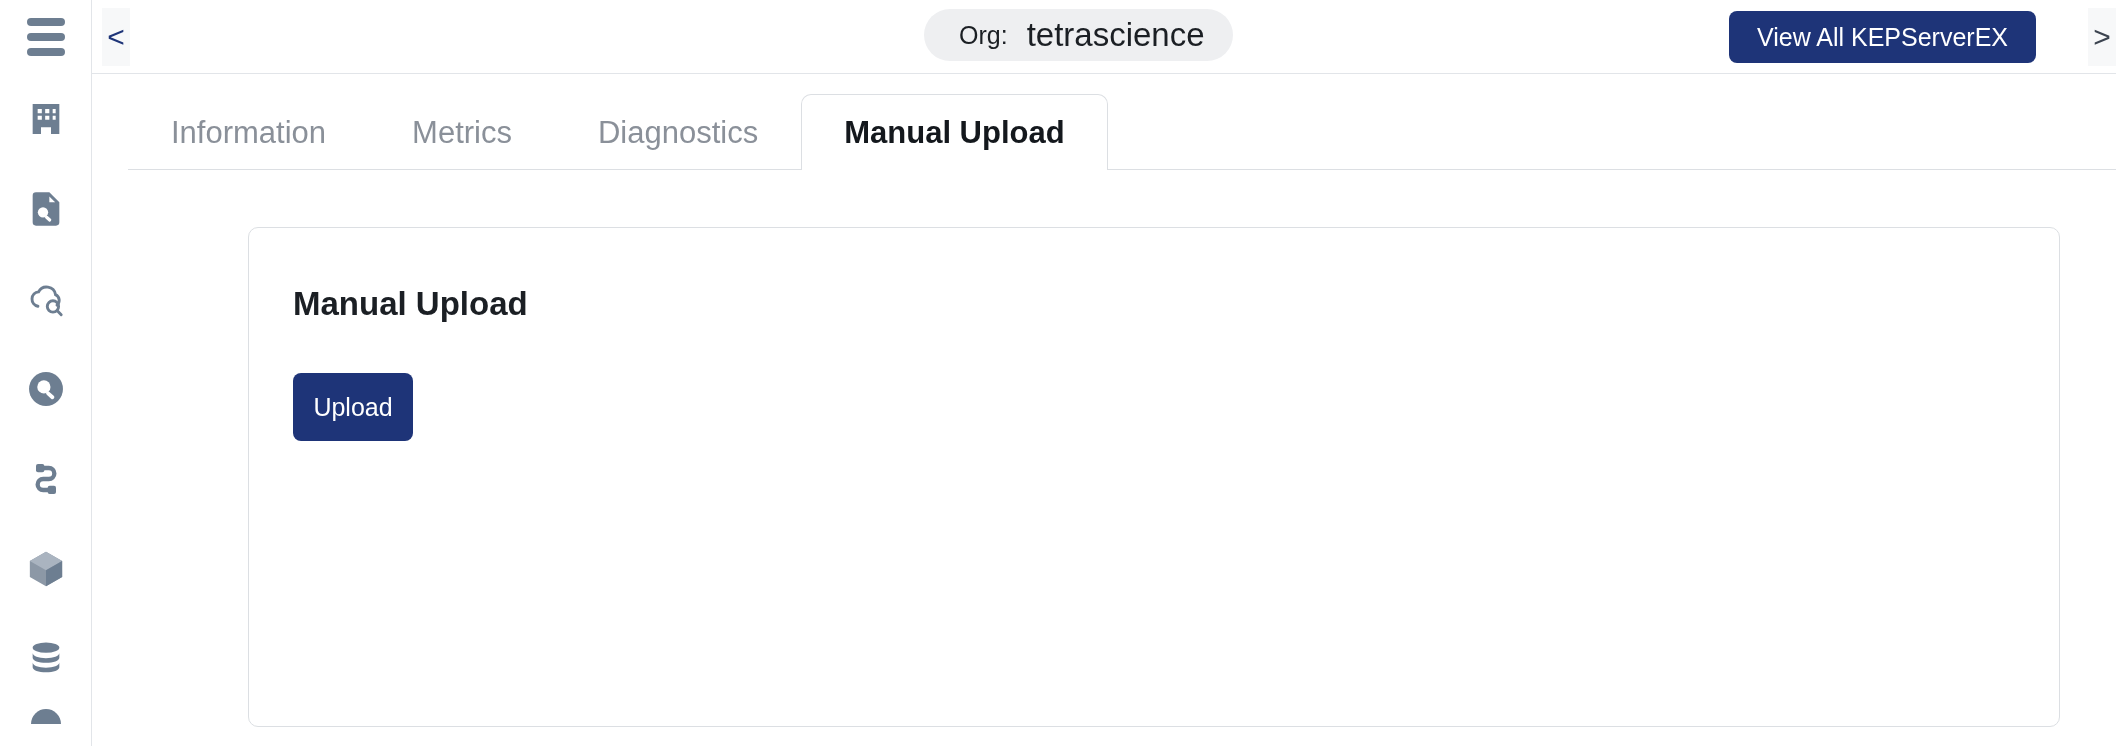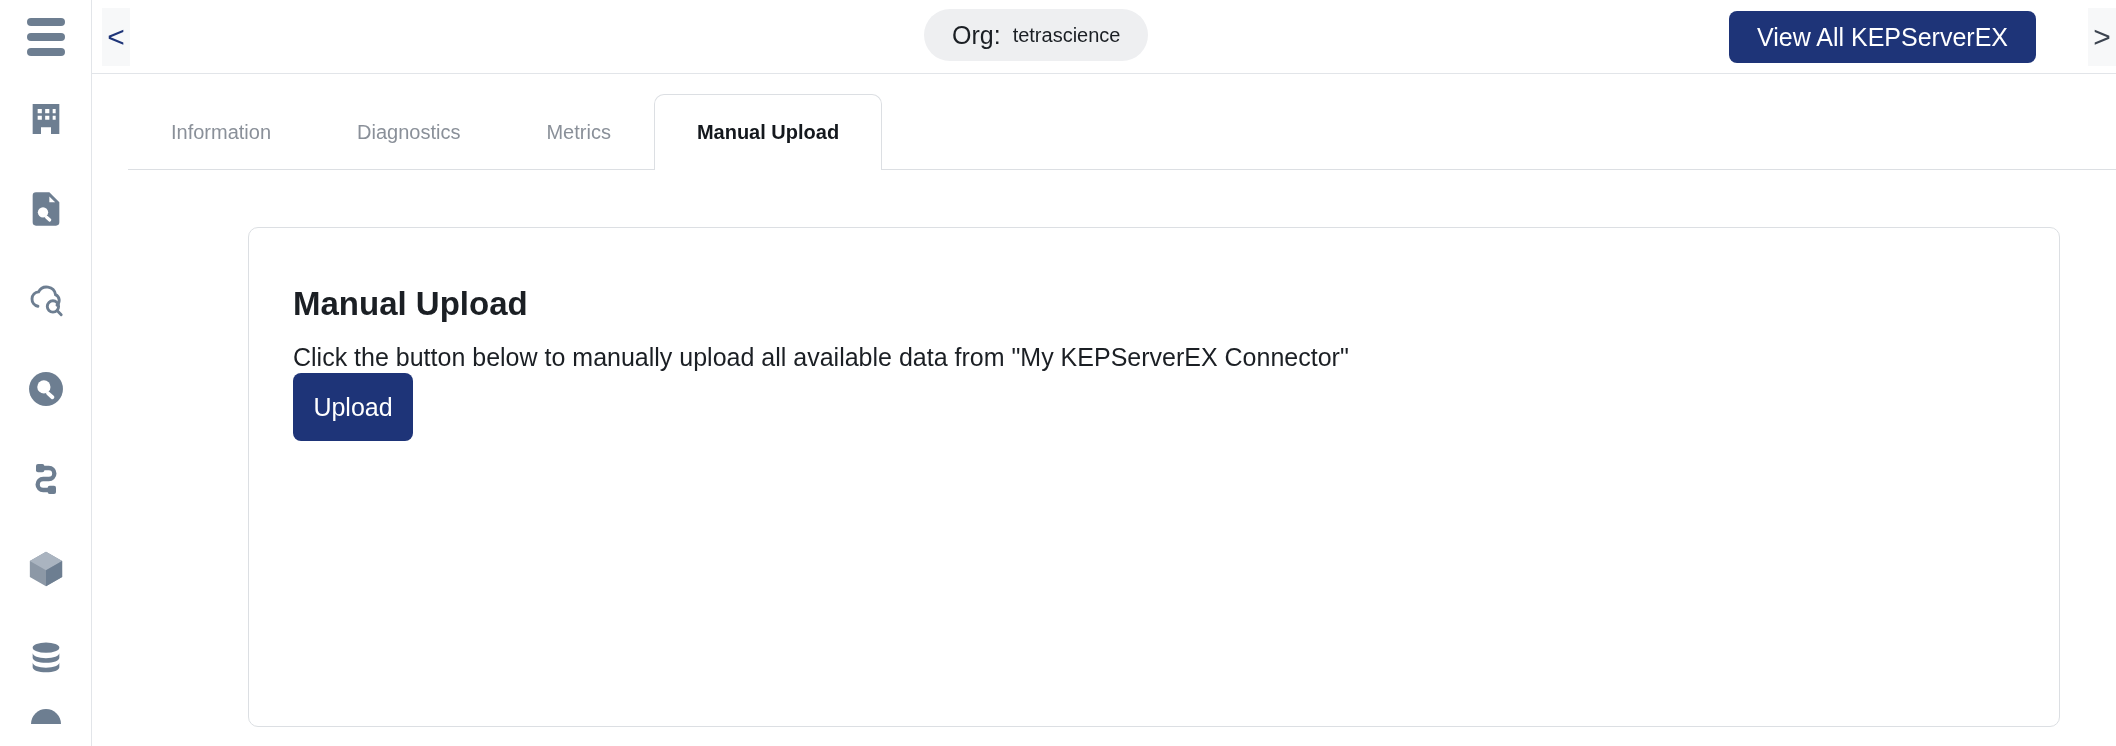--- a/index.html
+++ b/index.html
@@ -107,24 +107,26 @@
     display: flex;
     align-items: center;
     gap: 12px;
     background: #eeeff1;
     border-radius: 26px;
     white-space: nowrap;
   }
   #org-badge .org-label {
     font-size: 25px;
     color: #1b1f24;
+    margin-left: 7px;
   }
   #org-badge .org-value {
-    font-size: 20px;
-    color: #1b1f24;
+    font-size: 33px;
+    color: #1b1f24;
+    margin-left: 7px;
   }
   #view-all-btn {
     position: absolute;
     right: 80px; top: 11px;
     height: 52px;
     padding: 0 28px;
     display: flex;
     align-items: center;
     background: #1e3478;
     color: #ffffff;
@@ -162,21 +164,21 @@
     height: 76px;
     display: flex;
     align-items: flex-end;
   }
   .tab {
     height: 76px;
     padding: 0 42px;
     display: flex;
     align-items: center;
     justify-content: center;
-    font-size: 20px;
+    font-size: 31px;
     color: #8a9099;
     background: transparent;
     border: 1px solid transparent;
     border-bottom: none;
     border-radius: 10px 10px 0 0;
     cursor: pointer;
     white-space: nowrap;
     position: relative;
     font-family: "Liberation Sans", sans-serif;
   }
@@ -352,25 +354,24 @@
 
     <button id="view-all-btn">View All KEPServerEX</button>
 
     <div id="forward-chevron">&gt;</div>
   </header>
 
   <div id="tabs">
     <div id="tab-underline"></div>
     <div id="tabs-inner">
       <button class="tab">Information</button>
+      <button class="tab">Metrics</button>
       <button class="tab">Diagnostics</button>
-      <button class="tab">Metrics</button>
       <button class="tab active">Manual Upload</button>
     </div>
   </div>
 
   <section id="card">
     <h2 id="card-title">Manual Upload</h2>
-    <p id="card-desc">Click the button below to manually upload all available data from "My KEPServerEX Connector"</p>
     <button id="upload-btn">Upload</button>
   </section>
 
 </div>
 
 </body></html>

